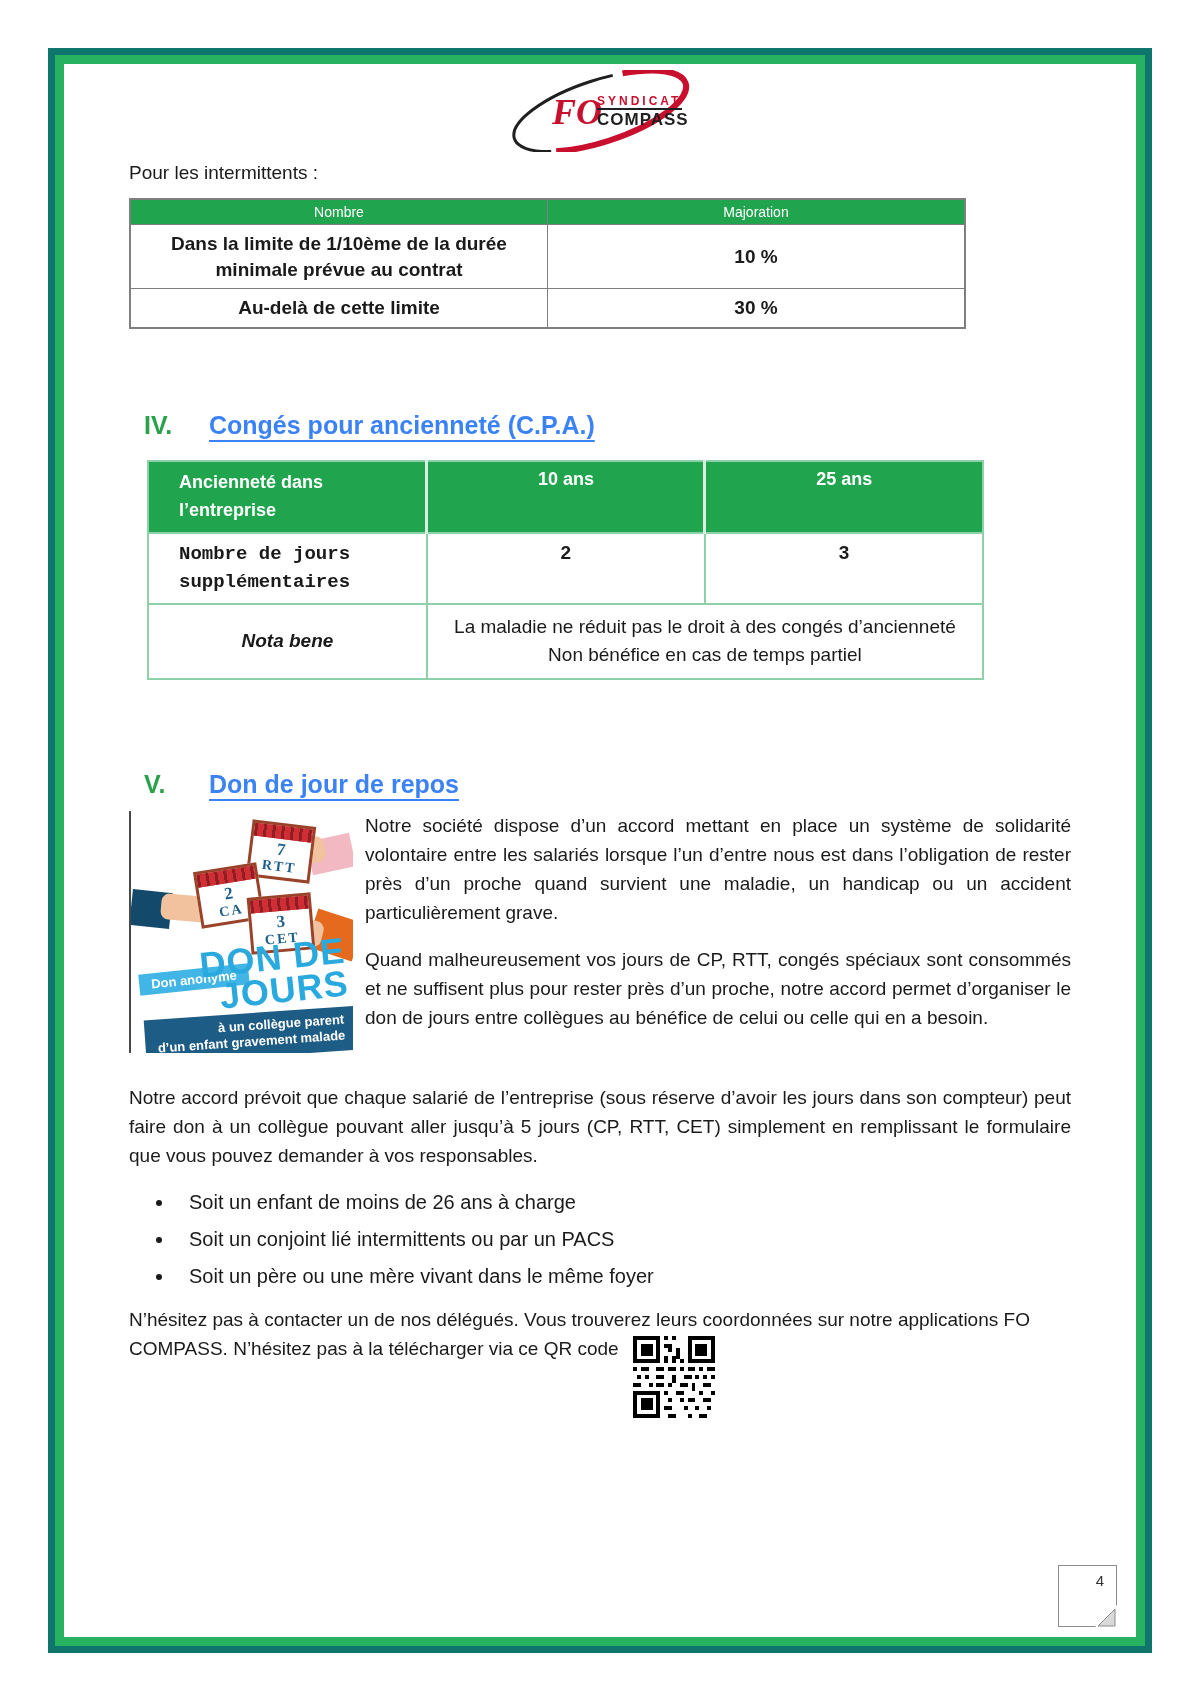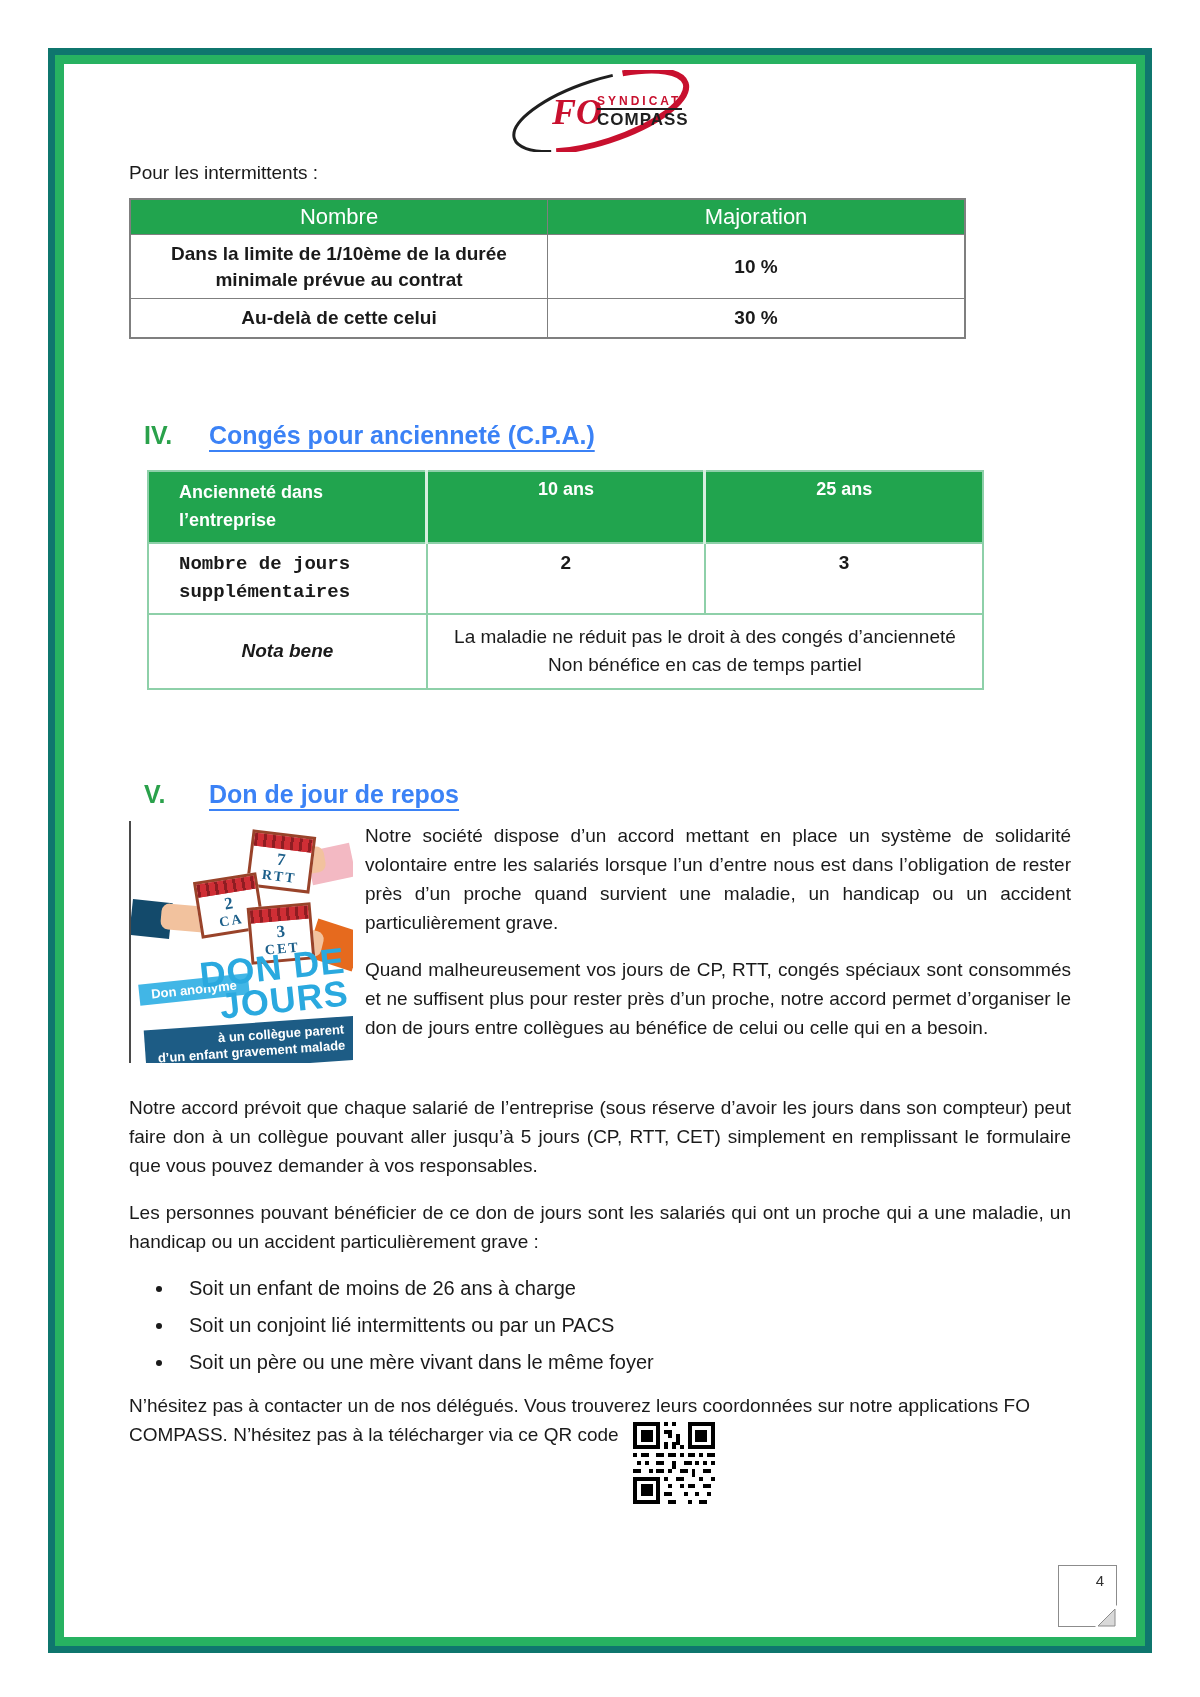--- a/index.html
+++ b/index.html
@@ -21,21 +21,21 @@
 
   
   .intro { font-size:19px; margin:6px 0 14px 0; }
 
   
   table { border-collapse:collapse; width:837px; table-layout:fixed; }
   th, td { font-size:19px; }
 
   
   .t1 { border:2px solid #7f7f7f; }
-  .t1 th { background:#21a44e; color:#fff; font-weight:400; font-size:22px; padding:4px 6px; border:1px solid #7f7f7f; }
+  .t1 th { background:#21a44e; color:#fff; font-weight:400; font-size:14px; padding:4px 6px; border:1px solid #7f7f7f; }
   .t1 td { border:1px solid #7f7f7f; font-weight:700; text-align:center; padding:6px 14px; }
   .t1 .lbl { line-height:1.35; }
 
   
   .sec { display:flex; align-items:baseline; margin-left:15px; }
   .sec .num { color:#2aa14b; font-weight:700; font-size:25px; width:65px; }
   .sec .ttl { color:#3b82f6; font-weight:700; font-size:25px;
               text-decoration:underline; text-decoration-thickness:2px; text-underline-offset:6px; }
 
   
@@ -124,21 +124,21 @@
               <th>Nombre</th>
               <th>Majoration</th>
             </tr>
           </thead>
           <tbody>
             <tr>
               <td class="lbl" style="width:50%">Dans la limite de 1/10ème de la durée minimale prévue au contrat</td>
               <td>10 %</td>
             </tr>
             <tr>
-              <td class="lbl">Au-delà de cette celui</td>
+              <td class="lbl">Au-delà de cette limite</td>
               <td>30 %</td>
             </tr>
           </tbody>
         </table>
 
         <div class="sec" style="margin-top:82px;">
           <span class="num">IV.</span>
           <span class="ttl">Congés pour ancienneté (C.P.A.)</span>
         </div>
 
@@ -213,21 +213,20 @@
               <div>d’un enfant gravement malade</div>
             </div>
           </div>
           <div class="text-col">
             <p class="para">Notre société dispose d’un accord mettant en place un système de solidarité volontaire entre les salariés lorsque l’un d’entre nous est dans l’obligation de rester près d’un proche quand survient une maladie, un handicap ou un accident particulièrement grave.</p>
             <p class="para">Quand malheureusement vos jours de CP, RTT, congés spéciaux sont consommés et ne suffisent plus pour rester près d’un proche, notre accord permet d’organiser le don de jours entre collègues au bénéfice de celui ou celle qui en a besoin.</p>
           </div>
         </div>
 
         <p class="para" style="margin-top:30px;">Notre accord prévoit que chaque salarié de l’entreprise (sous réserve d’avoir les jours dans son compteur) peut faire don à un collègue pouvant aller jusqu’à 5 jours (CP, RTT, CET) simplement en remplissant le formulaire que vous pouvez demander à vos responsables.</p>
-        <p class="para">Les personnes pouvant bénéficier de ce don de jours sont les salariés qui ont un proche qui a une maladie, un handicap ou un accident particulièrement grave :</p>
 
         <ul class="benef">
           <li>Soit un enfant de moins de 26 ans à charge</li>
           <li>Soit un conjoint lié intermittents ou par un PACS</li>
           <li>Soit un père ou une mère vivant dans le même foyer</li>
         </ul>
 
         <p class="closing"><span>N’hésitez pas à contacter un de nos délégués. Vous trouverez leurs coordonnées sur notre applications FO COMPASS. N’hésitez pas à la télécharger via ce QR code</span><span class="qr"><svg width="82" height="82" viewBox="0 0 84 84" shape-rendering="crispEdges">
           <rect width="84" height="84" fill="#fff"></rect>
           <g fill="#000">

